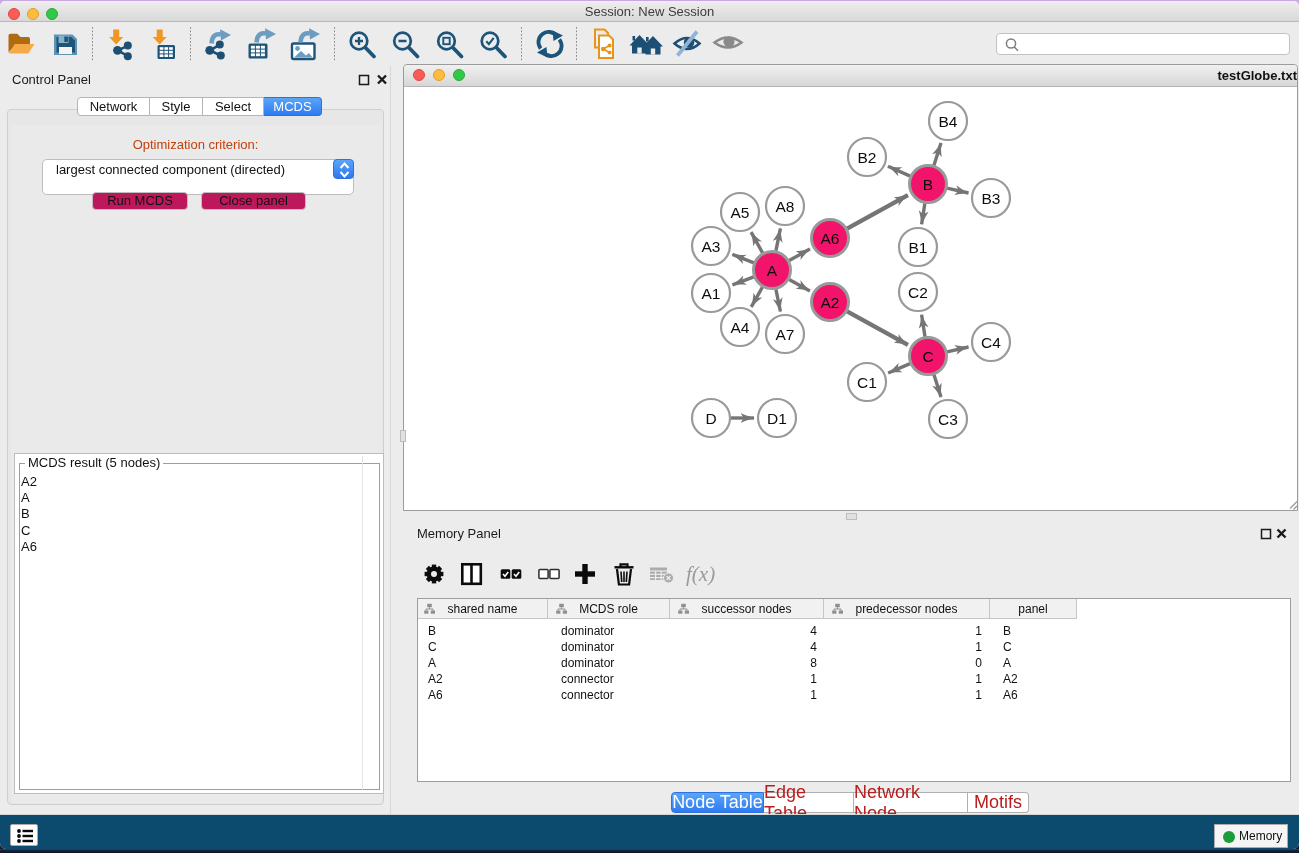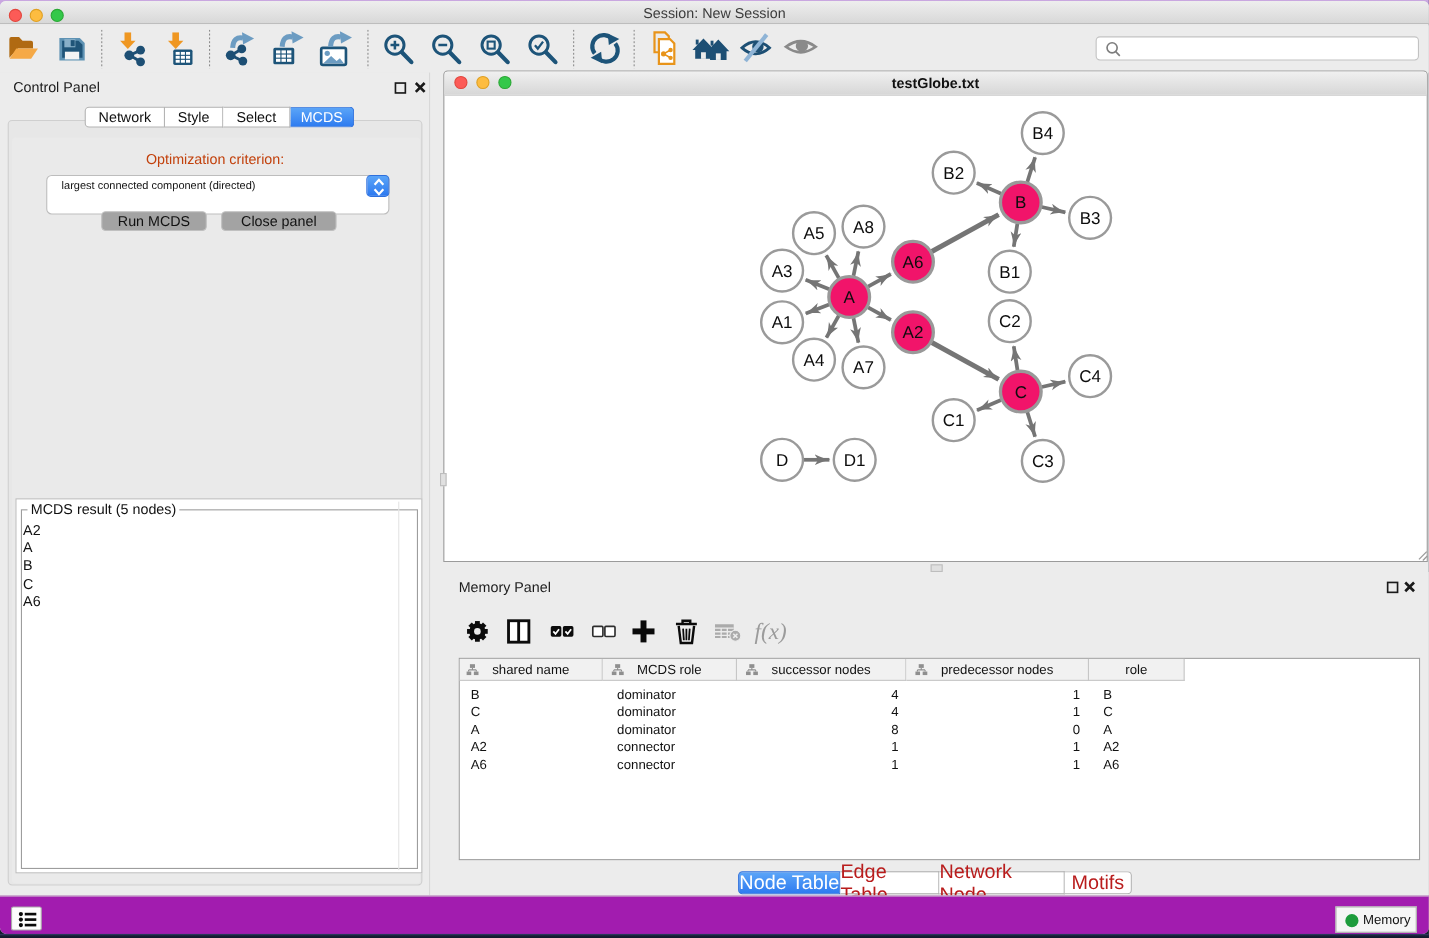--- a/index.html
+++ b/index.html
@@ -20,45 +20,45 @@
   #cp-title { position:absolute; left:12px; top:6px; font-size:13px; color:#1b1b1b; }
   .winbtns { position:absolute; top:7px; }
   #cp-tabs { position:absolute; left:77px; top:31px; height:19px; display:flex; font-size:13px; z-index:3; }
   .tab { background:#fff; border:1px solid #b4b4b4; border-left:none; color:#111; display:flex; align-items:center; justify-content:center; height:19px; }
   .tab.first { border-left:1px solid #b4b4b4; border-radius:4px 0 0 4px; }
   .tab.last { border-radius:0 4px 4px 0; }
   .tab.sel { background:linear-gradient(180deg,#5ba5f8,#2e7bf0); border-color:#2e70dd; color:#fff; }
   #cp-content { position:absolute; left:7px; top:43px; width:377px; height:696px; background:#e7e7e7; border:1px solid #cfcfcf; border-radius:4px; }
   #cp-inner { position:absolute; left:3px; top:15px; width:371px; height:678px; background:#eaeaea; border-radius:3px; }
   #optlabel { position:absolute; left:0; top:71px; width:391px; text-align:center; font-size:13px; color:#c2410c; }
-  #combo { position:absolute; left:42px; top:93px; width:312px; height:36px; background:#fff; border:1px solid #bdbdbd; border-radius:5px; font-size:10px; color:#111; line-height:19px; padding-left:13px; }
+  #combo { position:absolute; left:42px; top:93px; width:312px; height:36px; background:#fff; border:1px solid #bdbdbd; border-radius:5px; font-size:13px; color:#111; line-height:19px; padding-left:13px; }
   #combo-btn { position:absolute; right:-1px; top:-1px; width:21px; height:20px; background:linear-gradient(180deg,#5ba5f8,#2c79f0); border-radius:4px; border:1px solid #2e70dd; }
-  .btn { position:absolute; top:126px; height:18px; background:#a3a3a3; border:1px solid #c0c0c0; border-radius:4px; font-size:13px; color:#111; text-align:center; line-height:16px; }
+  .btn { position:absolute; top:126px; height:18px; background:#be185d; border:1px solid #c0c0c0; border-radius:4px; font-size:13px; color:#111; text-align:center; line-height:16px; }
   #resultbox { position:absolute; left:14px; top:387px; width:370px; height:341px; background:#fff; border:1px solid #bdbdbd; }
   #fieldset { position:absolute; left:4px; top:9px; width:361px; height:327px; border:1px solid #9d9d9d; }
   #fieldlabel { position:absolute; left:5px; top:-9px; background:#fff; padding:0 3px; font-size:13px; color:#111; }
   #resultlist { position:absolute; left:6px; top:20px; font-size:13px; color:#111; line-height:16.2px; }
   #res-scroll { position:absolute; right:20px; top:2px; bottom:2px; width:1px; background:#e4e4e4; }
   
   #netwin { left:403px; top:63px; width:895px; height:447px; background:#fff; border:1px solid #9b9b9b; border-radius:4px 4px 0 0; }
   #net-titlebar { position:absolute; left:0; top:0; width:100%; height:22px; background:linear-gradient(180deg,#f0f0f0,#d7d7d7); border-bottom:1px solid #b4b4b4; border-radius:4px 4px 0 0; }
-  #net-title { width:100%; text-align:center; font-size:13px; font-weight:bold; color:#111; line-height:22px; }
+  #net-title { width:100%; text-align:right; font-size:13px; font-weight:bold; color:#111; line-height:22px; }
   
   #tpanel { left:392px; top:519px; width:907px; height:294px; background:#ececec; }
   #tp-title { position:absolute; left:25px; top:6px; font-size:13px; color:#1b1b1b; }
   #ttable { position:absolute; left:25px; top:78px; width:874px; height:184px; background:#fff; border:1px solid #9e9e9e; }
   .th { position:absolute; top:0; height:20px; background:#f1f1f1; border-right:1px solid #c6c6c6; border-bottom:1px solid #c6c6c6; font-size:12px; color:#111; text-align:center; line-height:20px; }
   .td { position:absolute; font-size:12px; color:#111; height:16px; line-height:16px; }
   #btabs { position:absolute; left:279px; top:272px; height:21px; display:flex; font-size:18px; }
   .btab { background:#fff; border:1px solid #b0b0b0; border-left:none; color:#b91c1c; display:flex; align-items:center; justify-content:center; height:21px; }
   .btab.first { border-left:1px solid #b0b0b0; border-radius:4px 0 0 4px; }
   .btab.last { border-radius:0 4px 4px 0; }
   .btab.sel { background:linear-gradient(180deg,#5ba5f8,#2e7bf0); border-color:#2e70dd; color:#fff; }
   
-  #statusbar { left:0; top:813px; width:1299px; height:37px; background:#a21caf; border-top:1px solid #d6d6d6;padding-left:48px; }
+  #statusbar { left:0; top:813px; width:1299px; height:37px; background:#0c4a6e; border-top:1px solid #d6d6d6;padding-left:48px; }
   #listbtn { position:absolute; left:10px; top:9px; width:28px; height:22px; background:#fdfdfd; border:1px solid #ababab; border-radius:2px; }
   #membtn { position:absolute; left:1214px; top:9px; width:74px; height:24px; background:#f5f5f5; border:1px solid #ababab; font-size:12px; color:#111; }
 </style>
 </head>
 <body>
 <div id="desktop-top" class="abs"></div>
 <div id="deskbottom" class="abs"></div>
 <div id="appwin" class="abs">
   <div id="titlebar" class="abs">
     <div class="tl" style="left:8px; background:#fc5b57; border:1px solid #e2463d;"></div>
@@ -382,21 +382,21 @@
       <path d="M256.6 24.1 l3.8 3.8 M260.4 24.1 l-3.8 3.8" stroke="#ececec" stroke-width="1.4"></path>
 
       <text x="276" y="29" font-family="Liberation Serif, serif" font-style="italic" font-size="21" fill="#9b9b9b">f(x)</text>
     </svg>
     <div id="ttable">
       <svg width="16" height="20" style="position:absolute;left:0;top:0"></svg>
       <div class="th" style="left:0; width:130px;">shared name</div>
       <div class="th" style="left:130px; width:122px;">MCDS role</div>
       <div class="th" style="left:252px; width:154px;">successor nodes</div>
       <div class="th" style="left:406px; width:166px;">predecessor nodes</div>
-      <div class="th" style="left:572px; width:87px;">role</div>
+      <div class="th" style="left:572px; width:87px;">panel</div>
       <svg class="hdr-ic" width="600" height="20" style="position:absolute;left:0;top:0;pointer-events:none">
         <defs>
           <g id="sitemap">
             <rect x="3.2" y="0.8" width="4.6" height="3.4" fill="#8f8f8f"></rect>
             <path d="M5.5 4.2 V6 M2 6 H9 M2 6 V7.5 M9 6 V7.5" stroke="#8f8f8f" stroke-width="1" fill="none"></path>
             <rect x="0.2" y="7.5" width="4.2" height="3.2" fill="#8f8f8f"></rect>
             <rect x="6.8" y="7.5" width="4.2" height="3.2" fill="#8f8f8f"></rect>
           </g>
         </defs>
         <use href="#sitemap" x="6" y="4"></use>

